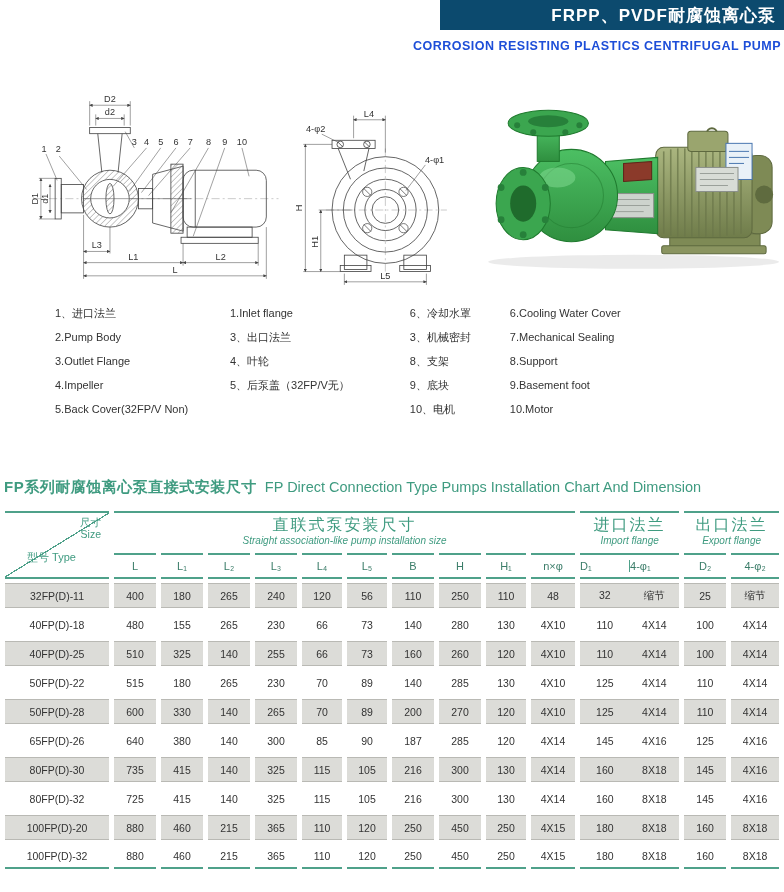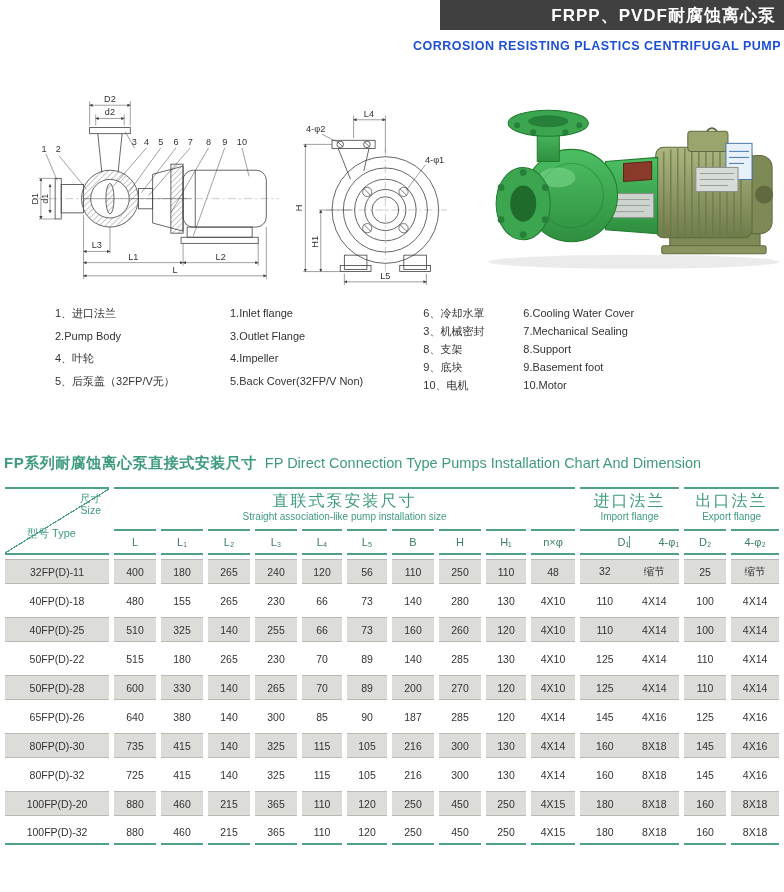--- a/index.html
+++ b/index.html
@@ -10,73 +10,73 @@
     --ink:#333;
   }
   *{margin:0;padding:0;box-sizing:border-box;}
   html,body{background:#fff;}
   body{
     width:784px;height:892px;position:relative;overflow:hidden;
     font-family:"Liberation Sans","DejaVu Sans",sans-serif;color:var(--ink);
   }
   
   .banner{
-    margin-left:440px;height:30px;background:#404040;
+    margin-left:440px;height:30px;background:#0c4a6e;
     display:flex;align-items:center;justify-content:flex-end;padding-right:8px;
     color:#fff;font-size:17px;font-weight:bold;letter-spacing:1px;
   }
   .subtitle{
     margin-top:9px;text-align:right;padding-right:3px;
     color:#1d4ed8;font-weight:bold;font-size:12.5px;letter-spacing:.5px;
   }
   
   .figures{margin-top:36px;display:flex;align-items:flex-start;}
   .fig-side{width:260px;margin-left:26px;}
   .fig-front{width:180px;margin-left:6px;}
   .fig-photo{width:312px;margin-left:2px;margin-top:6px;}
   svg text{font-family:"Liberation Sans","DejaVu Sans",sans-serif;fill:#333;}
   
   .parts{display:flex;margin-top:16px;font-size:11px;line-height:17px;}
-  .plist{display:grid;row-gap:1px;}
+  .plist{display:grid;row-gap:7px;}
   .plist .zh{color:#333;}
   .plist .en{color:#333;}
   .plist-left{margin-left:55px;grid-template-columns:175px auto;}
   .plist-right{margin-left:60px;grid-template-columns:100px auto;}
   
   .sec-title{margin-top:60px;margin-left:4px;color:var(--gt);font-size:15px;white-space:nowrap;}
   .sec-title .zh{font-weight:bold;letter-spacing:.5px;}
   .sec-title .en{font-weight:normal;margin-left:4px;font-size:14.5px;}
   
   table.dim{
     margin-top:10px;table-layout:fixed;width:784px;
     border-collapse:separate;border-spacing:5px 4px;font-size:10.5px;
   }
   th{font-weight:normal;}
   .g-head{
     color:var(--gt);text-align:center;vertical-align:middle;
     border-top:2px solid var(--gl);height:38px;line-height:1.25;
   }
   .g-head .zh{font-size:16px;letter-spacing:2px;}
-  .g-head .en{font-size:10px;display:block;}
+  .g-head .en{font-size:10px;display:block;font-style:italic;}
   .corner{
     border-top:2px solid var(--gl);border-bottom:2px solid var(--gl);
     position:relative;color:var(--gt);
     background-image:linear-gradient(to bottom right,
       transparent calc(50% - 0.6px),var(--gl) calc(50% - 0.6px),
       var(--gl) calc(50% + 0.6px),transparent calc(50% + 0.6px));
   }
   .corner .sz{position:absolute;top:3px;right:8px;text-align:right;font-size:10.5px;line-height:12px;}
   .corner .tp{position:absolute;bottom:12px;left:6px;font-size:11px;margin-left:16px;}
   .sub{
     color:#3A7C68;text-align:center;height:24px;
     border-top:2px solid var(--gl);border-bottom:2px solid var(--gl);font-size:11px;
   }
   .sub-merged{padding:0;}
   .imp-wrap{display:flex;height:22px;align-items:center;}
-  .imp-wrap span{flex:1;text-align:right;}
+  .imp-wrap span{flex:1;text-align:left;}
   .imp-wrap span:first-child{border-right:1px solid var(--gl);}
   td.c-type,td.c-val{text-align:center;height:25px;vertical-align:middle;}
   tr.shade td{background:var(--shade);border-top:1px solid var(--shade-b);border-bottom:1px solid var(--shade-b);}
   tr.plain td{background:#fff;}
   tbody tr:last-child td{border-bottom:2px solid var(--gl);}
   td.c-merged{padding:0;}
   td.c-merged span{display:inline-block;width:50%;text-align:center;}
 </style>
 </head>
 <body>
@@ -315,20 +315,21 @@
     <circle cx="72" cy="92" r="3.4" fill="#27803A"></circle>
       <circle cx="72" cy="124" r="3.4" fill="#27803A"></circle>
   </svg>
 </div>
 
 <div class="parts">
   <div class="plist plist-left">
       <span class="zh">1、进口法兰</span>
       <span class="en">1.Inlet flange</span>
       <span class="en">2.Pump Body</span>
+      <span class="zh">3、出口法兰</span>
       <span class="en">3.Outlet Flange</span>
       <span class="zh">4、叶轮</span>
       <span class="en">4.Impeller</span>
       <span class="zh">5、后泵盖（32FP/V无）</span>
       <span class="en">5.Back Cover(32FP/V Non)</span>
     </div>
   <div class="plist plist-right">
       <span class="zh">6、冷却水罩</span>
       <span class="en">6.Cooling Water Cover</span>
       <span class="zh">3、机械密封</span>

